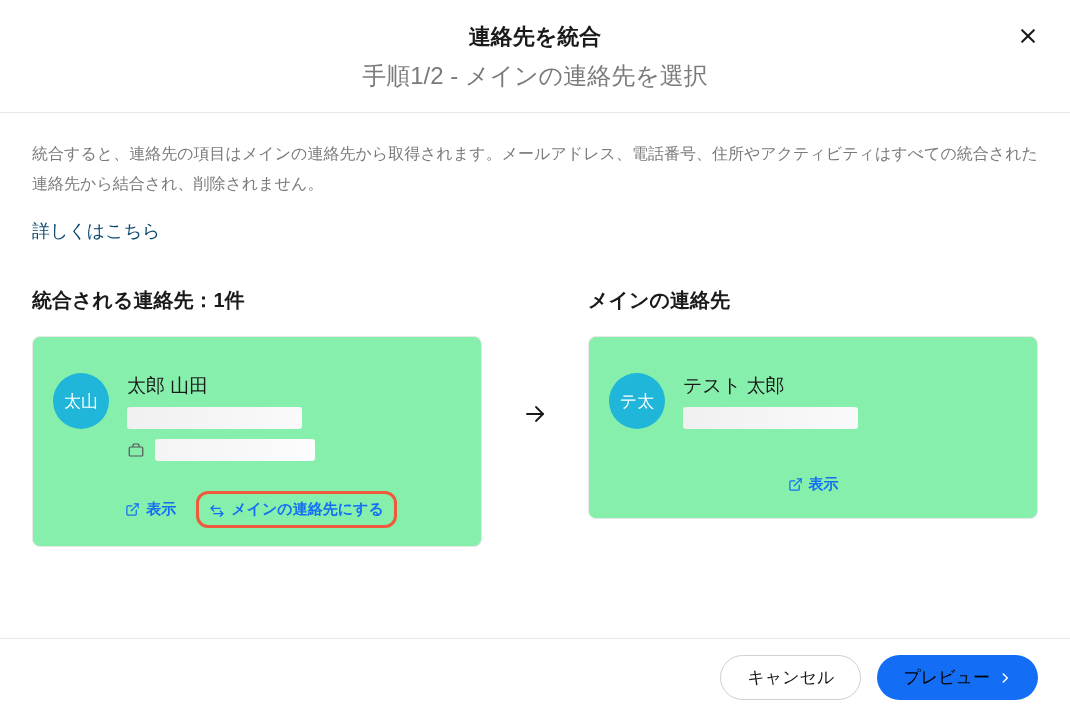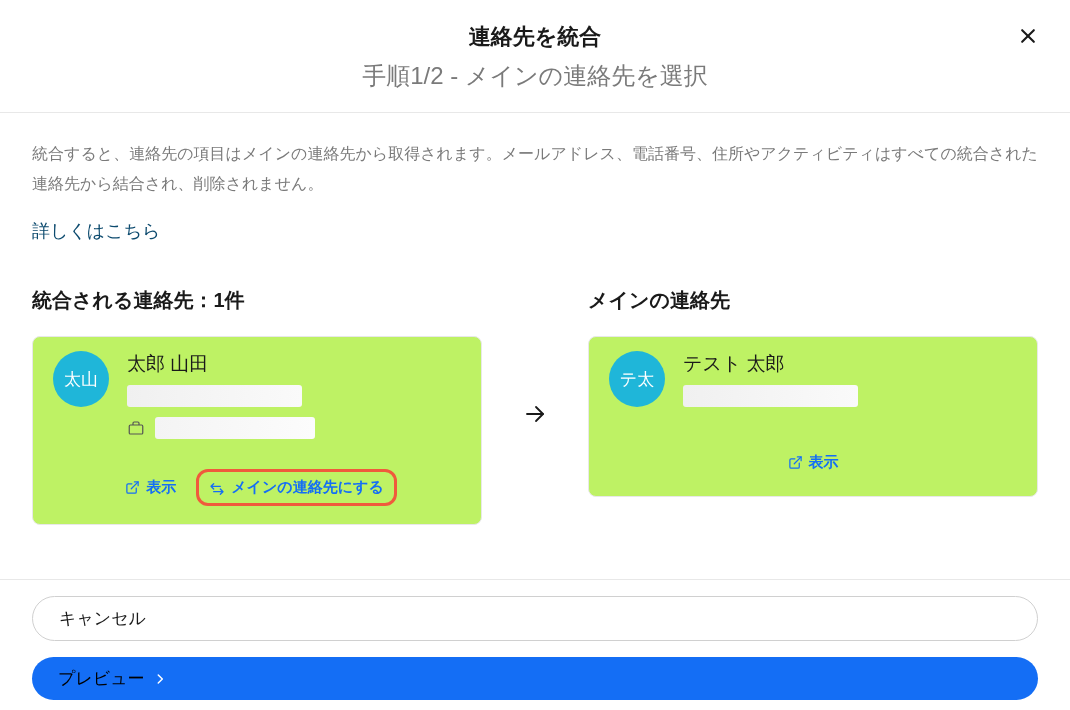--- a/index.html
+++ b/index.html
@@ -87,22 +87,22 @@
     }
     .column-title {
       font-size: 20px;
       font-weight: 700;
       color: #1a1a1a;
       margin-bottom: 22px;
     }
     .card {
       border: 1px solid #e8e8e8;
       border-radius: 8px;
-      padding: 14px 20px 18px 20px;
-      background: #bef264;
+      padding: 36px 20px 18px 20px;
+      background: #86efac;
     }
     .card-top {
       display: flex;
       align-items: flex-start;
       gap: 18px;
     }
     .avatar {
       width: 56px;
       height: 56px;
       border-radius: 50%;
@@ -188,21 +188,20 @@
       position: absolute;
       bottom: 0;
       left: 0;
       right: 0;
       border-top: 1px solid #e8e8e8;
       padding: 16px 32px 10px 32px;
       display: flex;
       justify-content: flex-end;
       gap: 16px;
       background: #fff;
-      flex-direction: column;
     }
     .btn {
       padding: 10px 26px;
       border-radius: 26px;
       font-size: 17px;
       font-weight: 500;
       cursor: pointer;
       display: inline-flex;
       align-items: center;
       gap: 8px;

